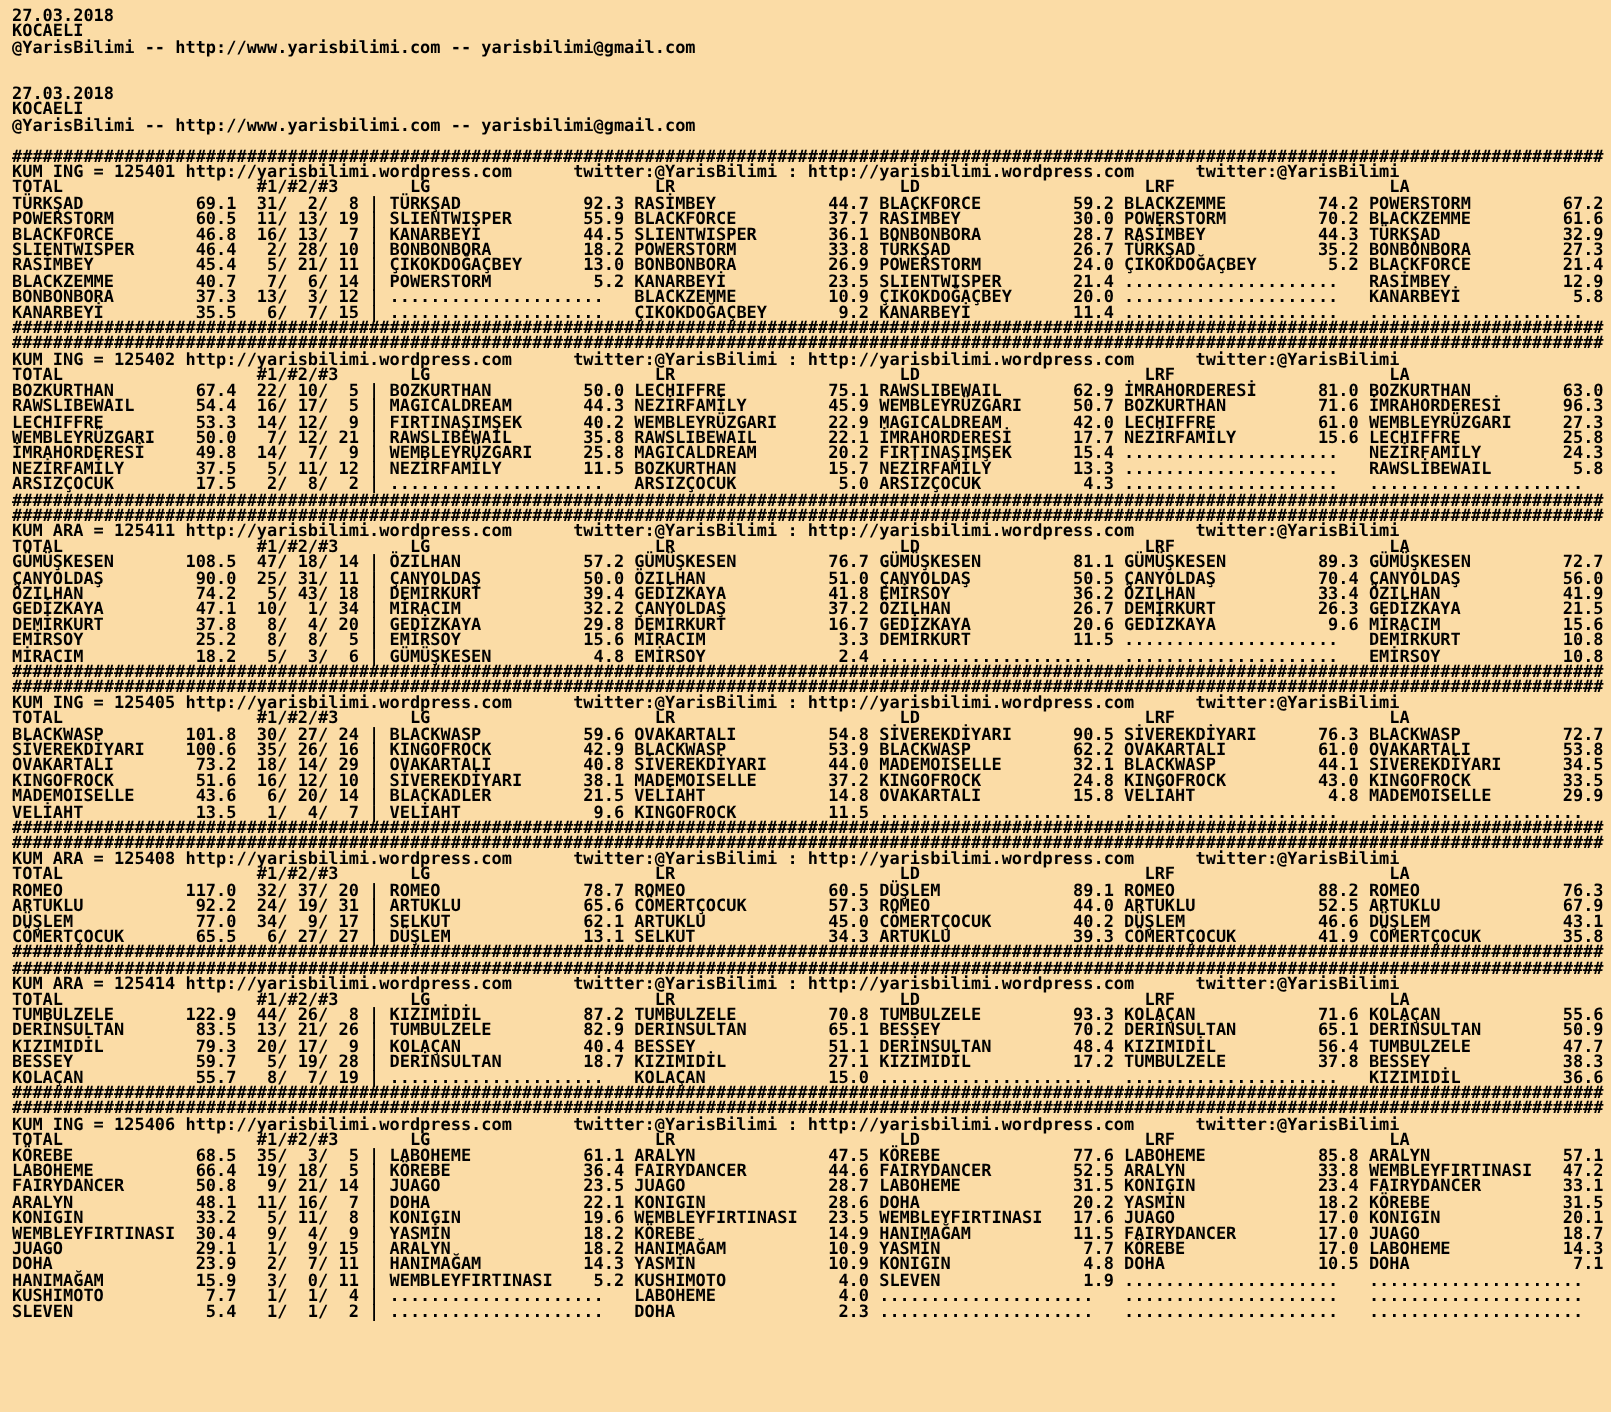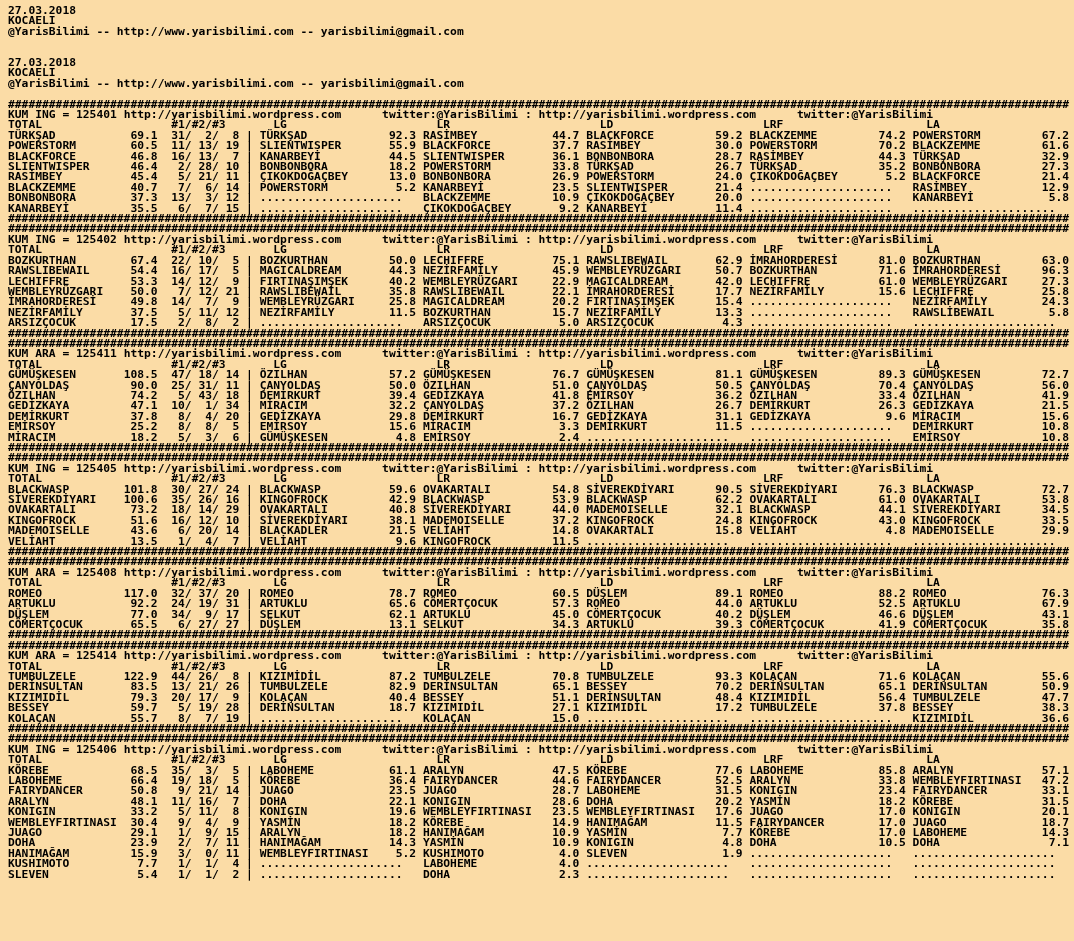--- a/index.html
+++ b/index.html
@@ -64,21 +64,21 @@
       <div class="line"><span>NEZİRFAMİLY      </span><span> 37.5</span><span>   5/ 11/ 12</span><span> | </span><span>NEZİRFAMİLY        11.5 </span><span>BOZKURTHAN         15.7 </span><span>NEZİRFAMİLY        13.3 </span><span>.....................   </span><span>RAWSLİBEWAIL        5.8</span></div>
       <div class="line"><span>ARSIZÇOCUK       </span><span> 17.5</span><span>   2/  8/  2</span><span> | </span><span>.....................   </span><span>ARSIZÇOCUK          5.0 </span><span>ARSIZÇOCUK          4.3 </span><span>.....................   </span><span>.....................  </span></div>
       <div class="line">############################################################################################################################################################</div>
       <div class="line">############################################################################################################################################################</div>
       <div class="line"><span>KUM ARA = 125411</span><span> http://yarisbilimi.wordpress.com</span><span>      twitter:@YarisBilimi</span><span> : http://yarisbilimi.wordpress.com</span><span>      twitter:@YarisBilimi</span></div>
       <div class="line"><span>TOTAL                   </span><span>#1/#2/#3       </span><span>LG                      </span><span>LR                      </span><span>LD                      </span><span>LRF                     </span><span>LA</span></div>
       <div class="line"><span>GÜMÜŞKESEN       </span><span>108.5</span><span>  47/ 18/ 14</span><span> | </span><span>ÖZILHAN            57.2 </span><span>GÜMÜŞKESEN         76.7 </span><span>GÜMÜŞKESEN         81.1 </span><span>GÜMÜŞKESEN         89.3 </span><span>GÜMÜŞKESEN         72.7</span></div>
       <div class="line"><span>ÇANYOLDAŞ        </span><span> 90.0</span><span>  25/ 31/ 11</span><span> | </span><span>ÇANYOLDAŞ          50.0 </span><span>ÖZILHAN            51.0 </span><span>ÇANYOLDAŞ          50.5 </span><span>ÇANYOLDAŞ          70.4 </span><span>ÇANYOLDAŞ          56.0</span></div>
       <div class="line"><span>ÖZILHAN          </span><span> 74.2</span><span>   5/ 43/ 18</span><span> | </span><span>DEMİRKURT          39.4 </span><span>GEDİZKAYA          41.8 </span><span>EMİRSOY            36.2 </span><span>ÖZILHAN            33.4 </span><span>ÖZILHAN            41.9</span></div>
       <div class="line"><span>GEDİZKAYA        </span><span> 47.1</span><span>  10/  1/ 34</span><span> | </span><span>MİRACIM            32.2 </span><span>ÇANYOLDAŞ          37.2 </span><span>ÖZILHAN            26.7 </span><span>DEMİRKURT          26.3 </span><span>GEDİZKAYA          21.5</span></div>
-      <div class="line"><span>DEMİRKURT        </span><span> 37.8</span><span>   8/  4/ 20</span><span> | </span><span>GEDİZKAYA          29.8 </span><span>DEMİRKURT          16.7 </span><span>GEDİZKAYA          31.1 </span><span>GEDİZKAYA           9.6 </span><span>MİRACIM            15.6</span></div>
+      <div class="line"><span>DEMİRKURT        </span><span> 37.8</span><span>   8/  4/ 20</span><span> | </span><span>GEDİZKAYA          29.8 </span><span>DEMİRKURT          16.7 </span><span>GEDİZKAYA          20.6 </span><span>GEDİZKAYA           9.6 </span><span>MİRACIM            15.6</span></div>
       <div class="line"><span>EMİRSOY          </span><span> 25.2</span><span>   8/  8/  5</span><span> | </span><span>EMİRSOY            15.6 </span><span>MİRACIM             3.3 </span><span>DEMİRKURT          11.5 </span><span>.....................   </span><span>DEMİRKURT          10.8</span></div>
       <div class="line"><span>MİRACIM          </span><span> 18.2</span><span>   5/  3/  6</span><span> | </span><span>GÜMÜŞKESEN          4.8 </span><span>EMİRSOY             2.4 </span><span>.....................   </span><span>.....................   </span><span>EMİRSOY            10.8</span></div>
       <div class="line">############################################################################################################################################################</div>
       <div class="line">############################################################################################################################################################</div>
       <div class="line"><span>KUM ING = 125405</span><span> http://yarisbilimi.wordpress.com</span><span>      twitter:@YarisBilimi</span><span> : http://yarisbilimi.wordpress.com</span><span>      twitter:@YarisBilimi</span></div>
       <div class="line"><span>TOTAL                   </span><span>#1/#2/#3       </span><span>LG                      </span><span>LR                      </span><span>LD                      </span><span>LRF                     </span><span>LA</span></div>
       <div class="line"><span>BLACKWASP        </span><span>101.8</span><span>  30/ 27/ 24</span><span> | </span><span>BLACKWASP          59.6 </span><span>OVAKARTALI         54.8 </span><span>SİVEREKDİYARI      90.5 </span><span>SİVEREKDİYARI      76.3 </span><span>BLACKWASP          72.7</span></div>
       <div class="line"><span>SİVEREKDİYARI    </span><span>100.6</span><span>  35/ 26/ 16</span><span> | </span><span>KINGOFROCK         42.9 </span><span>BLACKWASP          53.9 </span><span>BLACKWASP          62.2 </span><span>OVAKARTALI         61.0 </span><span>OVAKARTALI         53.8</span></div>
       <div class="line"><span>OVAKARTALI       </span><span> 73.2</span><span>  18/ 14/ 29</span><span> | </span><span>OVAKARTALI         40.8 </span><span>SİVEREKDİYARI      44.0 </span><span>MADEMOISELLE       32.1 </span><span>BLACKWASP          44.1 </span><span>SİVEREKDİYARI      34.5</span></div>
       <div class="line"><span>KINGOFROCK       </span><span> 51.6</span><span>  16/ 12/ 10</span><span> | </span><span>SİVEREKDİYARI      38.1 </span><span>MADEMOISELLE       37.2 </span><span>KINGOFROCK         24.8 </span><span>KINGOFROCK         43.0 </span><span>KINGOFROCK         33.5</span></div>

